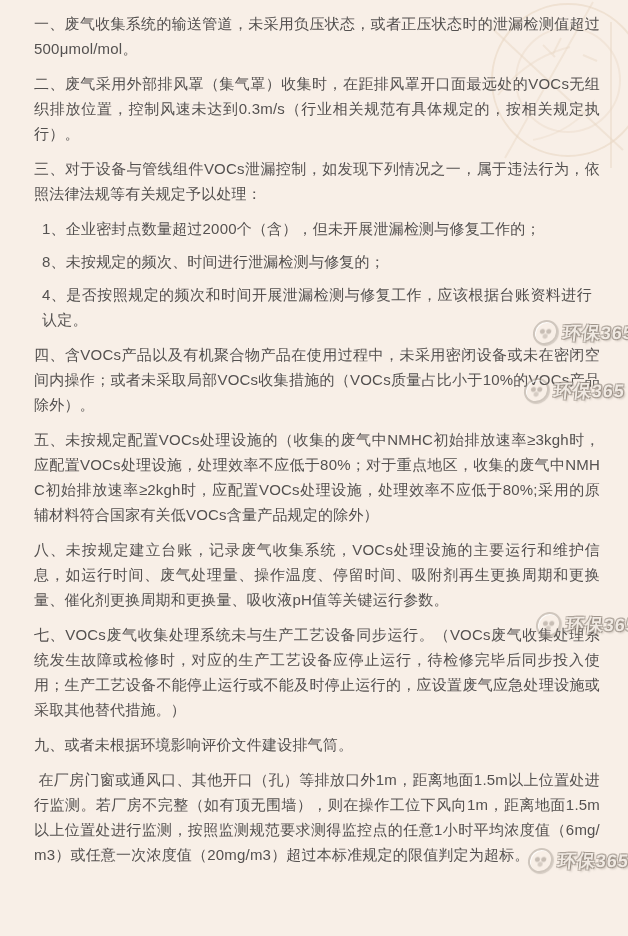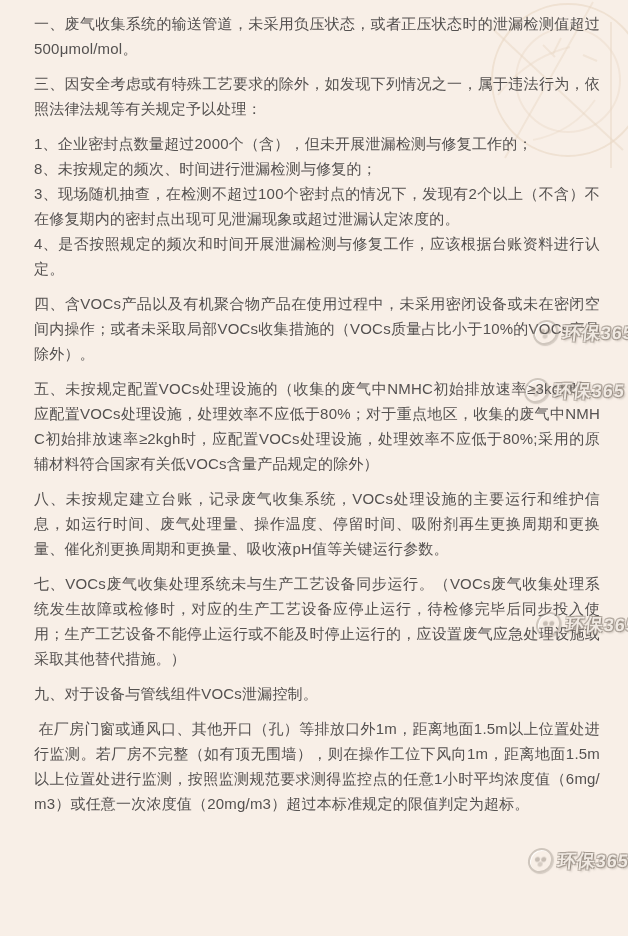--- a/index.html
+++ b/index.html
@@ -24,21 +24,21 @@
     font-size: 15px;
     line-height: 25px;
     letter-spacing: 0.2px;
     text-align: justify;
     word-break: break-all;
   }
   .content p {
     margin: 0 0 10px 0;
   }
   .sublist p {
-    margin: 0;
+    margin: 8px;
   }
   .sublist {
     margin: 0 0 10px 0;
   }
   
   .seal {
     position: absolute;
     top: 0;
     right: 0;
     pointer-events: none;
@@ -92,32 +92,32 @@
       <line x1="150" y1="2" x2="62" y2="158" opacity="0.45"></line>
       <line x1="168" y1="22" x2="168" y2="168" opacity="0.5"></line>
       <path d="M55 95 q30 -38 72 -48" opacity="0.4"></path>
       <path d="M90 140 q40 -8 62 -40" opacity="0.35"></path>
       <path d="M100 45 l12 12 M118 38 l-8 16 M140 55 l14 6" opacity="0.45"></path>
     </g>
   </svg>
 
   <div class="content">
     <p>一、废气收集系统的输送管道，未采用负压状态，或者正压状态时的泄漏检测值超过500μmol/mol。</p>
-    <p>三、因安全考虑或有特殊工艺要求的除外，如发现下列情况之一，属于违法行为，依照法律法规等有关规定予以处理：</p>
+    <p>二、废气采用外部排风罩（集气罩）收集时，在距排风罩开口面最远处的VOCs无组织排放位置，控制风速未达到0.3m/s（行业相关规范有具体规定的，按相关规定执行）。</p>
+    <p>三、对于设备与管线组件VOCs泄漏控制，如发现下列情况之一，属于违法行为，依照法律法规等有关规定予以处理：</p>
     <div class="sublist">
       <p>1、企业密封点数量超过2000个（含），但未开展泄漏检测与修复工作的；</p>
       <p>8、未按规定的频次、时间进行泄漏检测与修复的；</p>
-      <p>3、现场随机抽查，在检测不超过100个密封点的情况下，发现有2个以上（不含）不在修复期内的密封点出现可见泄漏现象或超过泄漏认定浓度的。</p>
       <p>4、是否按照规定的频次和时间开展泄漏检测与修复工作，应该根据台账资料进行认定。</p>
     </div>
     <p>四、含VOCs产品以及有机聚合物产品在使用过程中，未采用密闭设备或未在密闭空间内操作；或者未采取局部VOCs收集措施的（VOCs质量占比小于10%的VOCs产品除外）。</p>
     <p>五、未按规定配置VOCs处理设施的（收集的废气中NMHC初始排放速率≥3kgh时，应配置VOCs处理设施，处理效率不应低于80%；对于重点地区，收集的废气中NMHC初始排放速率≥2kgh时，应配置VOCs处理设施，处理效率不应低于80%;采用的原辅材料符合国家有关低VOCs含量产品规定的除外）</p>
     <p>八、未按规定建立台账，记录废气收集系统，VOCs处理设施的主要运行和维护信息，如运行时间、废气处理量、操作温度、停留时间、吸附剂再生更换周期和更换量、催化剂更换周期和更换量、吸收液pH值等关键运行参数。</p>
     <p>七、VOCs废气收集处理系统未与生产工艺设备同步运行。（VOCs废气收集处理系统发生故障或检修时，对应的生产工艺设备应停止运行，待检修完毕后同步投入使用；生产工艺设备不能停止运行或不能及时停止运行的，应设置废气应急处理设施或采取其他替代措施。）</p>
-    <p>九、对于设备与管线组件VOCs泄漏控制。</p>
+    <p>九、或者未根据环境影响评价文件建设排气筒。</p>
     <p>&nbsp;在厂房门窗或通风口、其他开口（孔）等排放口外1m，距离地面1.5m以上位置处进行监测。若厂房不完整（如有顶无围墙），则在操作工位下风向1m，距离地面1.5m以上位置处进行监测，按照监测规范要求测得监控点的任意1小时平均浓度值（6mg/m3）或任意一次浓度值（20mg/m3）超过本标准规定的限值判定为超标。</p>
   </div>
 
   <div class="wm" style="left:533px; top:320px;">
     <span class="wm-icon"></span>
     <span class="wm-text">环保365</span>
   </div>
 
   <div class="wm" style="left:524px; top:378px;">
     <span class="wm-icon"></span>

